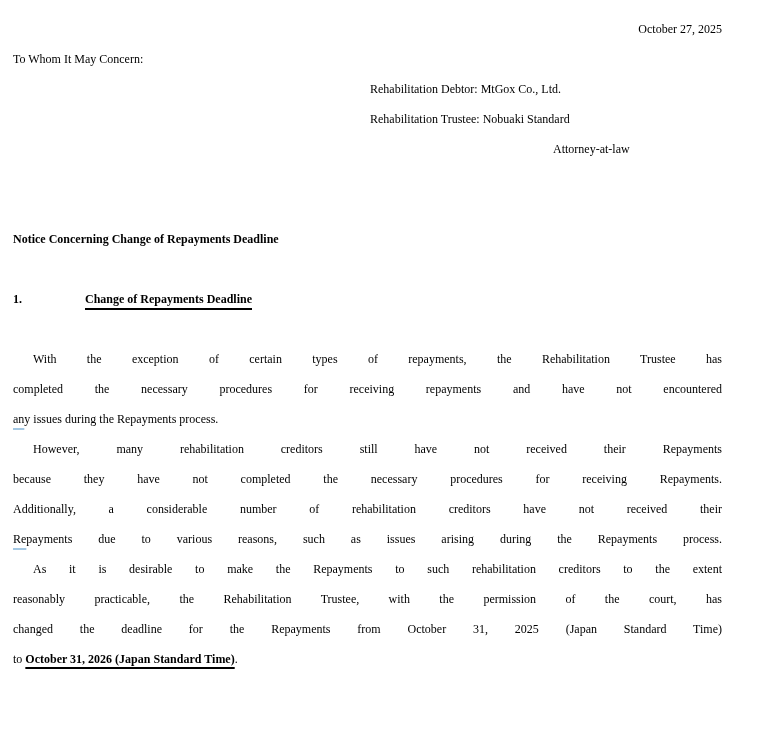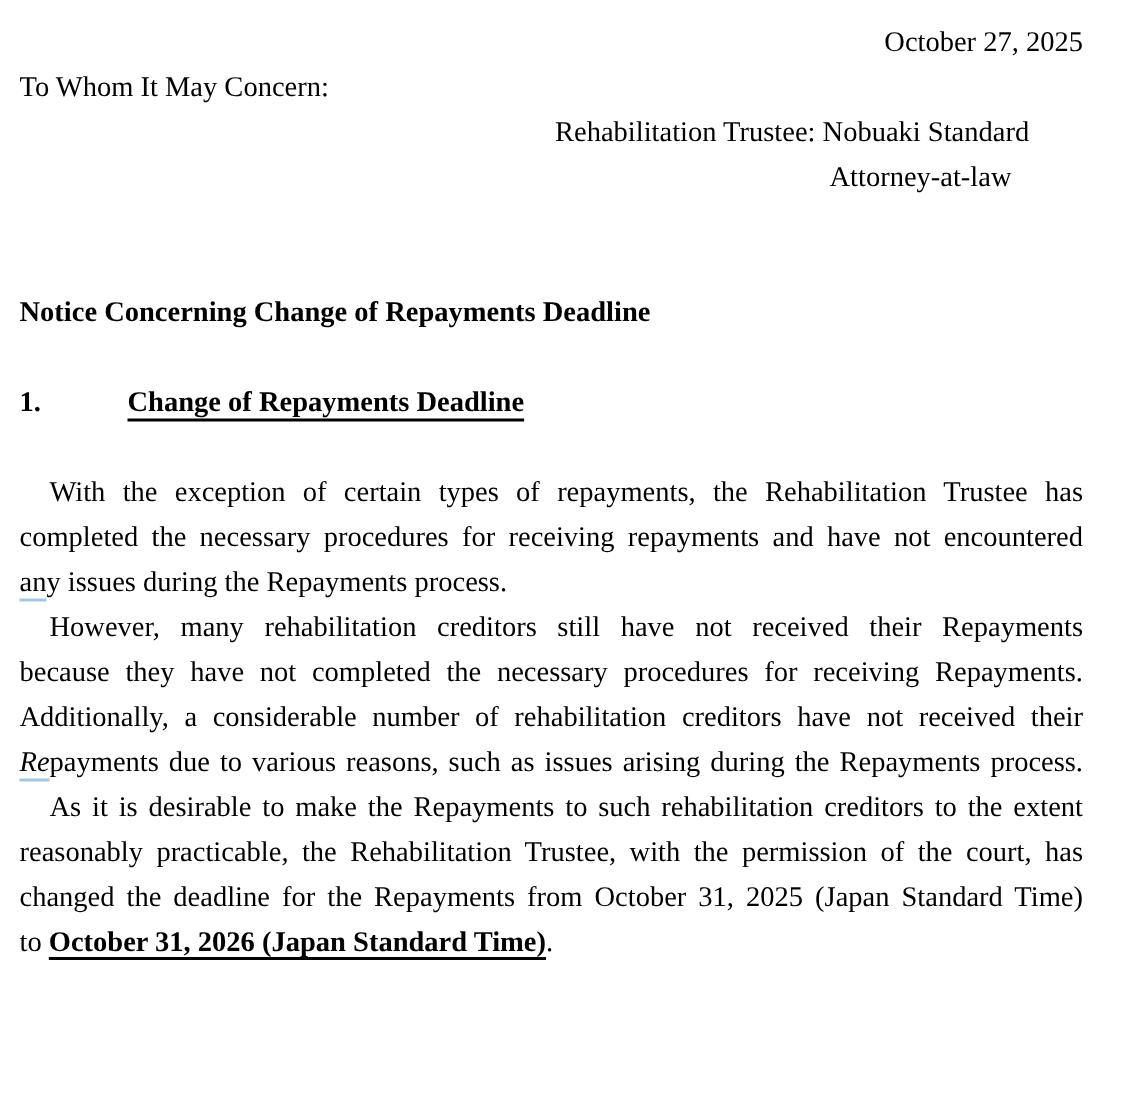--- a/index.html
+++ b/index.html
@@ -9,21 +9,21 @@
   }
   .page {
     position: relative;
     width: 765px;
     height: 740px;
     box-sizing: border-box;
     padding: 14px 43px 0 13px;
     background: #ffffff;
     color: #000000;
     font-family: "Liberation Serif", "DejaVu Serif", serif;
-    font-size: 19px;
+    font-size: 12px;
     line-height: 30px;
     overflow: hidden;
   }
   .line30 {
     height: 30px;
     line-height: 30px;
     white-space: nowrap;
   }
   .date-line {
     text-align: right;
@@ -79,40 +79,41 @@
     text-decoration-thickness: 2px;
     text-underline-offset: 5px;
   }
 </style>
 </head>
 <body>
 
 <div class="page">
   <div class="line30 date-line">October 27, 2025</div>
   <div class="line30">To Whom It May Concern:</div>
+  <div class="line30 sender-line">Rehabilitation Debtor: MtGox Co., Ltd.</div>
   <div class="line30 sender-line">Rehabilitation Trustee: Nobuaki Standard</div>
   <div class="line30 attorney-line">Attorney-at-law</div>
 
   <div class="line30 notice-title">Notice Concerning Change of Repayments Deadline</div>
 
   <div class="line30 section-row">
     <span class="section-number">1.</span><span class="section-heading">Change of Repayments Deadline</span>
   </div>
 
   <div class="letter-body">
       <div class="para">
         <div class="pline just indent"><span>With the exception of certain types of repayments, the Rehabilitation Trustee has</span></div>
         <div class="pline just"><span>completed the necessary procedures for receiving repayments and have not encountered</span></div>
         <div class="pline"><span class="proof" style="text-decoration-color: rgb(163, 199, 227);">an</span><span>y issues during the Repayments process.</span></div>
       </div>
       <div class="para">
         <div class="pline just indent"><span>However, many rehabilitation creditors still have not received their Repayments</span></div>
         <div class="pline just"><span>because they have not completed the necessary procedures for receiving Repayments.</span></div>
         <div class="pline just"><span>Additionally, a considerable number of rehabilitation creditors have not received their</span></div>
-        <div class="pline just"><span class="proof" style="text-decoration-color: rgb(163, 199, 227); font-style: italic;">Re</span><span>payments due to various reasons, such as issues arising during the Repayments process.</span></div>
+        <div class="pline just"><span class="proof" style="text-decoration-color: rgb(163, 199, 227);">Re</span><span>payments due to various reasons, such as issues arising during the Repayments process.</span></div>
       </div>
       <div class="para">
         <div class="pline just indent"><span>As it is desirable to make the Repayments to such rehabilitation creditors to the extent</span></div>
         <div class="pline just"><span>reasonably practicable, the Rehabilitation Trustee, with the permission of the court, has</span></div>
         <div class="pline just"><span>changed the deadline for the Repayments from October 31, 2025 (Japan Standard Time)</span></div>
         <div class="pline"><span>to </span><span class="b u">October 31, 2026 (Japan Standard Time)</span><span>.</span></div>
       </div>
     </div>
 </div>
 

